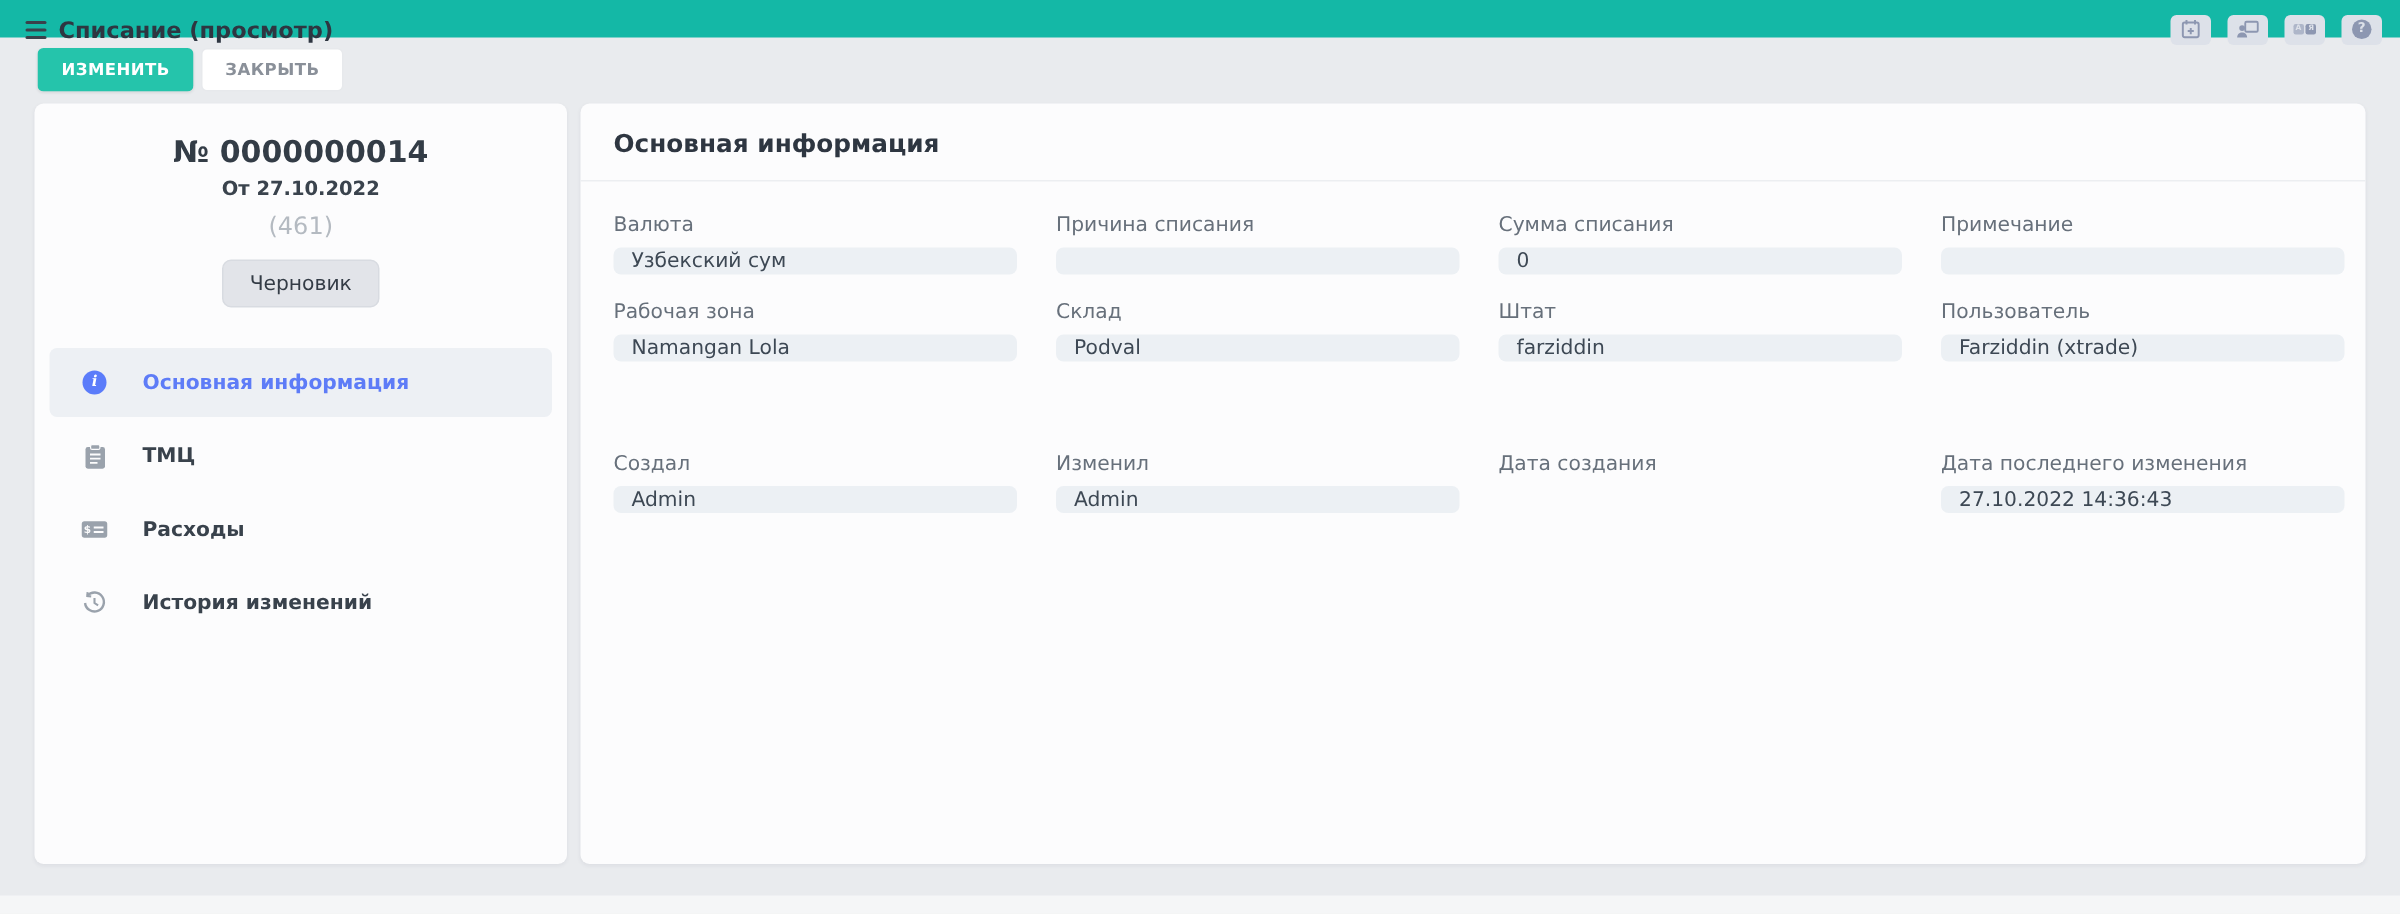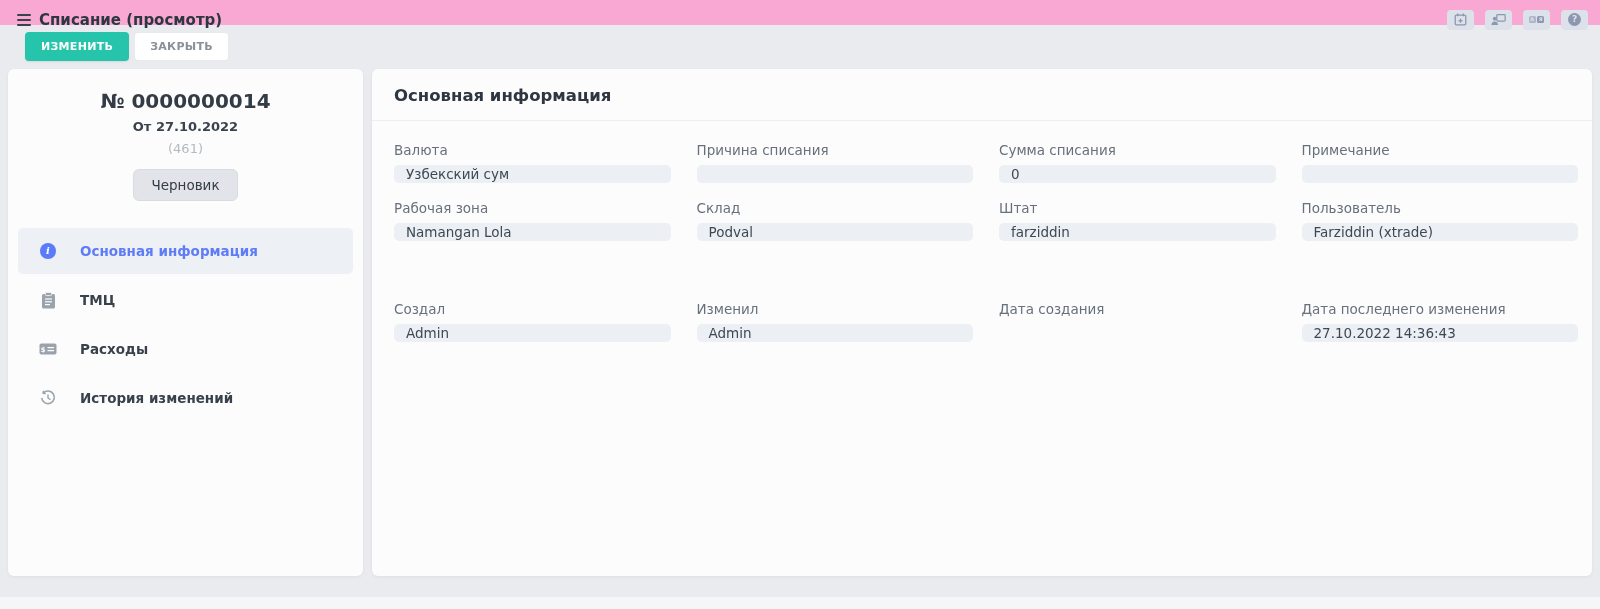--- a/index.html
+++ b/index.html
@@ -9,21 +9,21 @@
     background:#e9ebee;
     color:#3a434d;
     position:relative;
   }
 
   
   .topbar {
     height:25px;
     display:flex; align-items:center;
     padding:14px 12px 0 17px;
-    background:#f9a8d4;
+    background:#14b8a6;
   }
   .hamburger {
     display:inline-flex; flex-direction:column; gap:2.5px;
     margin-right:8px; cursor:pointer; padding-top:1px;
   }
   .hamburger span { width:14px; height:2.2px; background:#39414b; border-radius:1px; }
   .page-title { font-size:15px; font-weight:bold; color:#2e3641; }
   .topbar-icons { margin-left:auto; display:flex; gap:11px; }
   .icon-tile {
     width:27px; height:20px; border-radius:4px;
@@ -51,32 +51,32 @@
   .btn {
     font-size:11px; font-weight:bold; letter-spacing:.3px;
     padding:0 15px; height:29px; border-radius:4px;
     border:1px solid transparent; cursor:pointer;
     font-family:inherit;
   }
   .btn-primary { background:#25c4ab; color:#ffffff; box-shadow:0 1px 2px rgba(0,0,0,.08); }
   .btn-default { background:#ffffff; color:#8a9099; border-color:#e7e9ec; }
 
   
-  .content { display:flex; gap:9px; padding:0 8px; height:507px; align-items:stretch; }
+  .content { display:flex; gap:9px; padding:0 23px; height:507px; align-items:stretch; }
   .card {
     background:#fcfcfd; border-radius:6px;
     box-shadow:0 1px 3px rgba(30,40,60,.06);
   }
 
   
   .left-card { width:355px; padding-top:20px; flex-shrink:0; }
   .doc-head { text-align:center; }
   .doc-number { font-size:20px; font-weight:bold; color:#333c46; margin-bottom:6px; }
   .doc-date { font-size:13px; font-weight:bold; color:#3a434d; margin-bottom:7px; }
-  .doc-code { font-size:13px; color:#b4bac1; margin-bottom:13px; }
+  .doc-code { font-size:16px; color:#b4bac1; margin-bottom:13px; }
   .status-badge {
     display:inline-block; background:#e2e4e9; color:#343c46;
     font-size:13.5px; padding:7px 17px; border-radius:6px;
     border:1px solid #d8dbe1; cursor:default;
   }
   .menu { margin-top:27px; padding:0 10px; }
   .menu-item {
     display:flex; align-items:center; gap:23px;
     height:46px; padding-left:21px; margin-bottom:3px;
     border-radius:5px; cursor:pointer;

